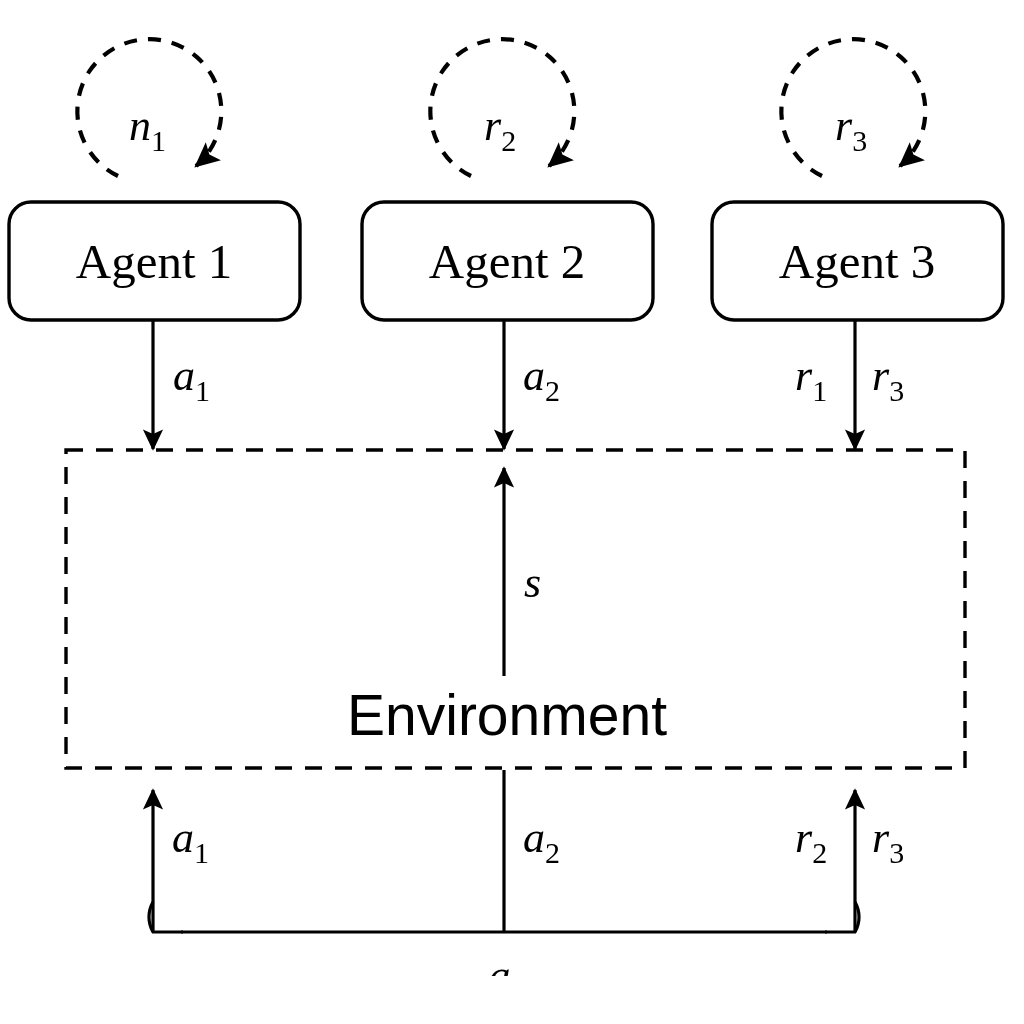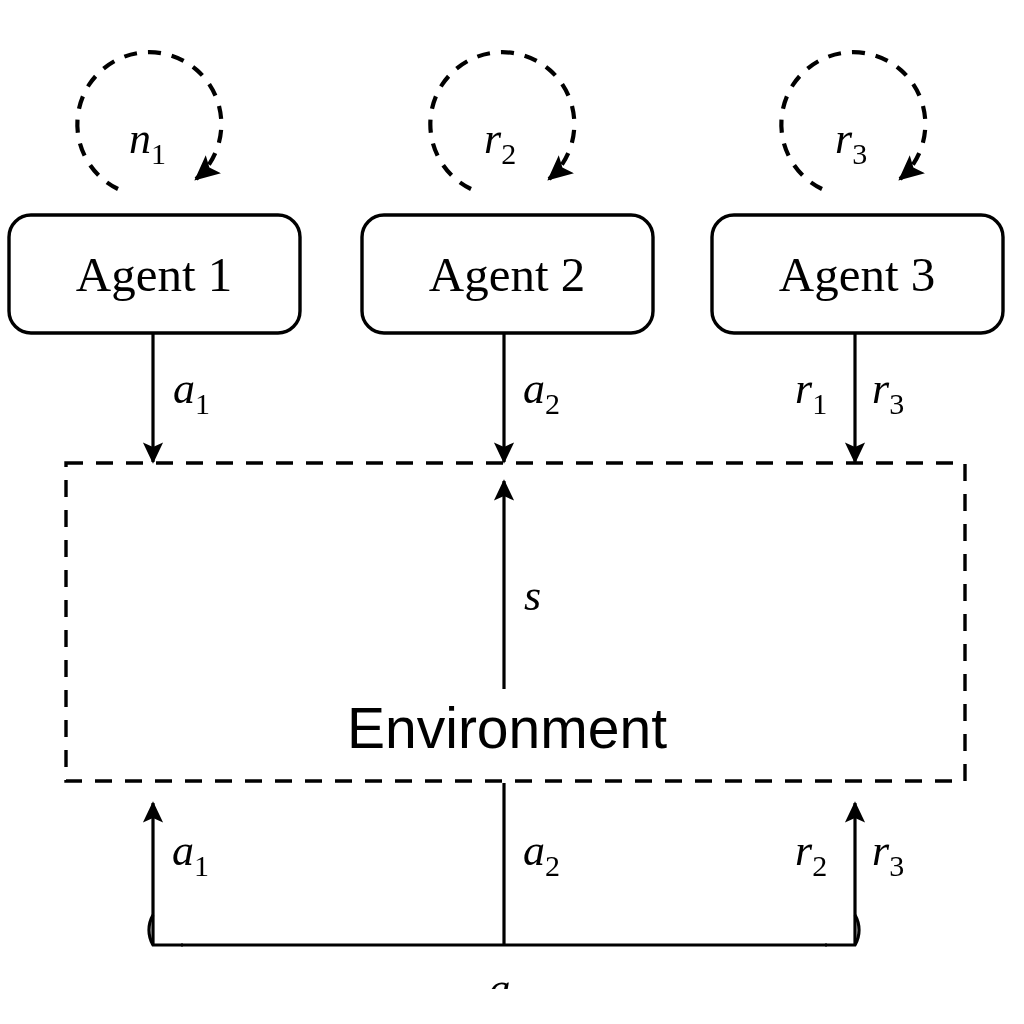--- a/index.html
+++ b/index.html
@@ -9,21 +9,20 @@
   }
   body {
     font-family: "Liberation Serif", serif;
   }
   #diagram-root {
     position: relative;
     width: 1024px;
     height: 976px;
     background: #ffffff;
     overflow: hidden;
-    margin-top: 13px;
   }
   #diagram-svg {
     position: absolute;
     top: 0;
     left: 0;
     width: 1024px;
     height: 1024px;
   }
   .agent-box-label {
     font-family: "Liberation Serif", serif;

